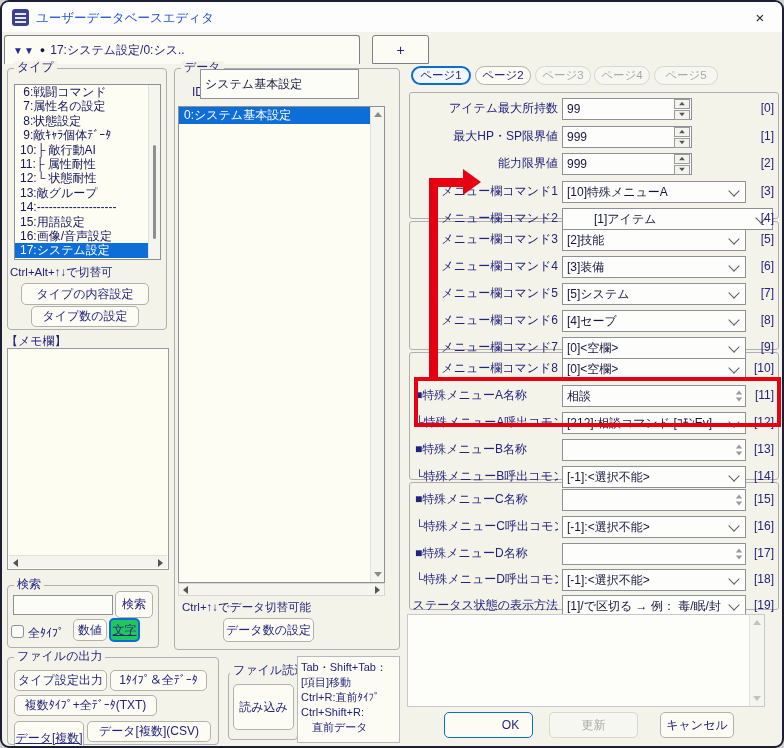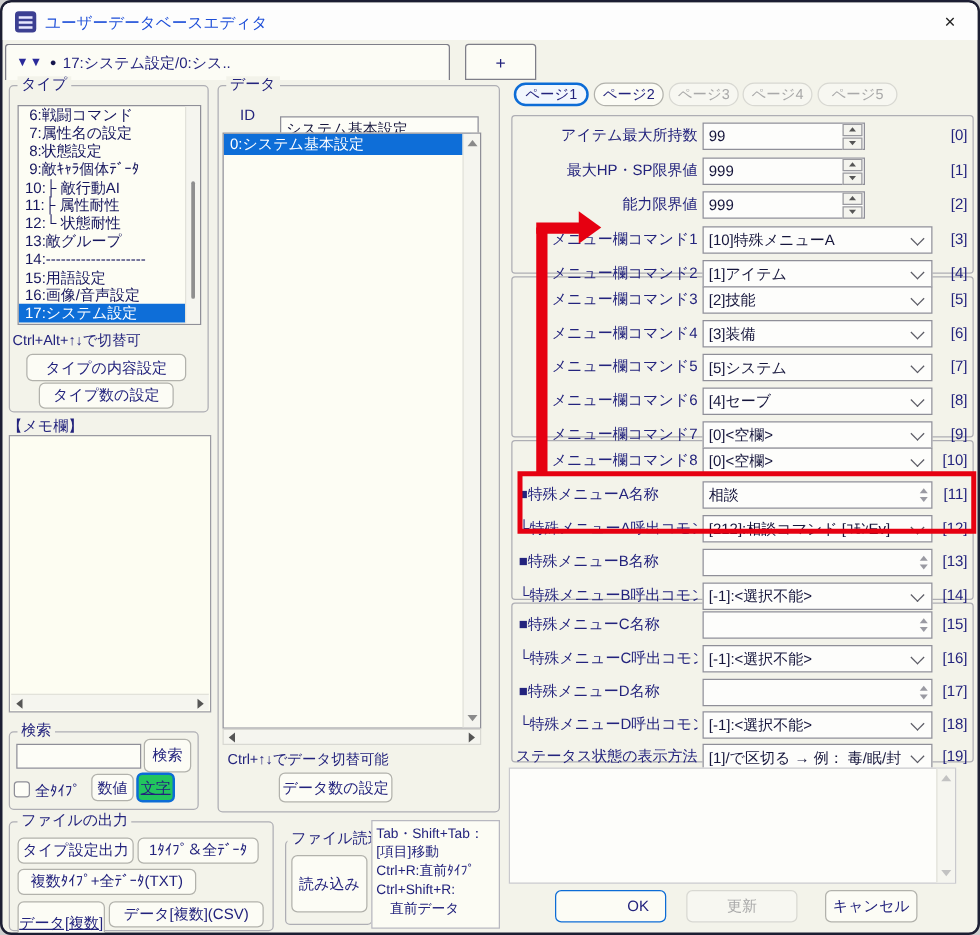--- a/index.html
+++ b/index.html
@@ -153,21 +153,21 @@
   <div class="abs btn" style="left:12px;top:668px;width:93px;height:21px;">タイプ設定出力</div>
   <div class="abs btn" style="left:108px;top:668px;width:97px;height:21px;">1ﾀｲﾌﾟ＆全ﾃﾞｰﾀ</div>
   <div class="abs btn" style="left:12px;top:693px;width:143px;height:21px;">複数ﾀｲﾌﾟ+全ﾃﾞｰﾀ(TXT)</div>
   <div class="abs btn" style="left:12px;top:719px;width:70px;height:34px;text-decoration:underline;">データ[複数]</div>
   <div class="abs btn" style="left:85px;top:719px;width:124px;height:21px;">データ[複数](CSV)</div>
 
   <div class="abs gbox" style="left:172px;top:66px;width:226px;height:582px;">
     <span class="legend">データ</span>
   </div>
   <div class="abs" style="left:178px;top:83px;font-size:12px;color:#23237d;margin-left:12px;">ID</div>
-  <div class="abs tinput" style="left:198px;top:91px;width:159px;height:20px;margin-left:24px;">
+  <div class="abs tinput" style="left:198px;top:67px;width:159px;height:30px;">
       <span>システム基本設定</span>
     </div>
   <div class="abs listbox" style="left:176px;top:104px;width:207px;height:477px;">
     <div class="dlist-item sel">0:システム基本設定</div>
     <div class="abs vtrack" style="right:0;top:0;width:14px;height:100%;">
       <i class="tri-up abs" style="left:3px;top:5px;border-bottom-color:#8a8a8a;"></i>
       <i class="tri-down abs" style="left:3px;bottom:5px;border-top-color:#8a8a8a;"></i>
     </div>
   </div>
   <div class="abs htrack" style="left:176px;top:581px;width:207px;height:13px;border:1px solid #d8d8d2;">
@@ -244,21 +244,21 @@
   <div class="ridx abs" style="top:151px;">[2]</div>
 
   <div class="rlabel r abs" style="top:179px;">メニュー欄コマンド1</div>
   <div class="ctl sel" style="top:179px;">
       <span class="val">[10]特殊メニューA</span>
       <span class="chev"></span>
     </div>
   <div class="ridx abs" style="top:179px;">[3]</div>
 
   <div class="rlabel r abs" style="top:206px;">メニュー欄コマンド2</div>
-  <div class="ctl sel" style="top:206px;">
+  <div class="ctl sel" style="top:206px;padding-left:27px;">
       <span class="val">[1]アイテム</span>
       <span class="chev"></span>
     </div>
   <div class="ridx abs" style="top:206px;">[4]</div>
 
   <div class="rlabel r abs" style="top:227px;">メニュー欄コマンド3</div>
   <div class="ctl sel" style="top:227px;">
       <span class="val">[2]技能</span>
       <span class="chev"></span>
     </div>

